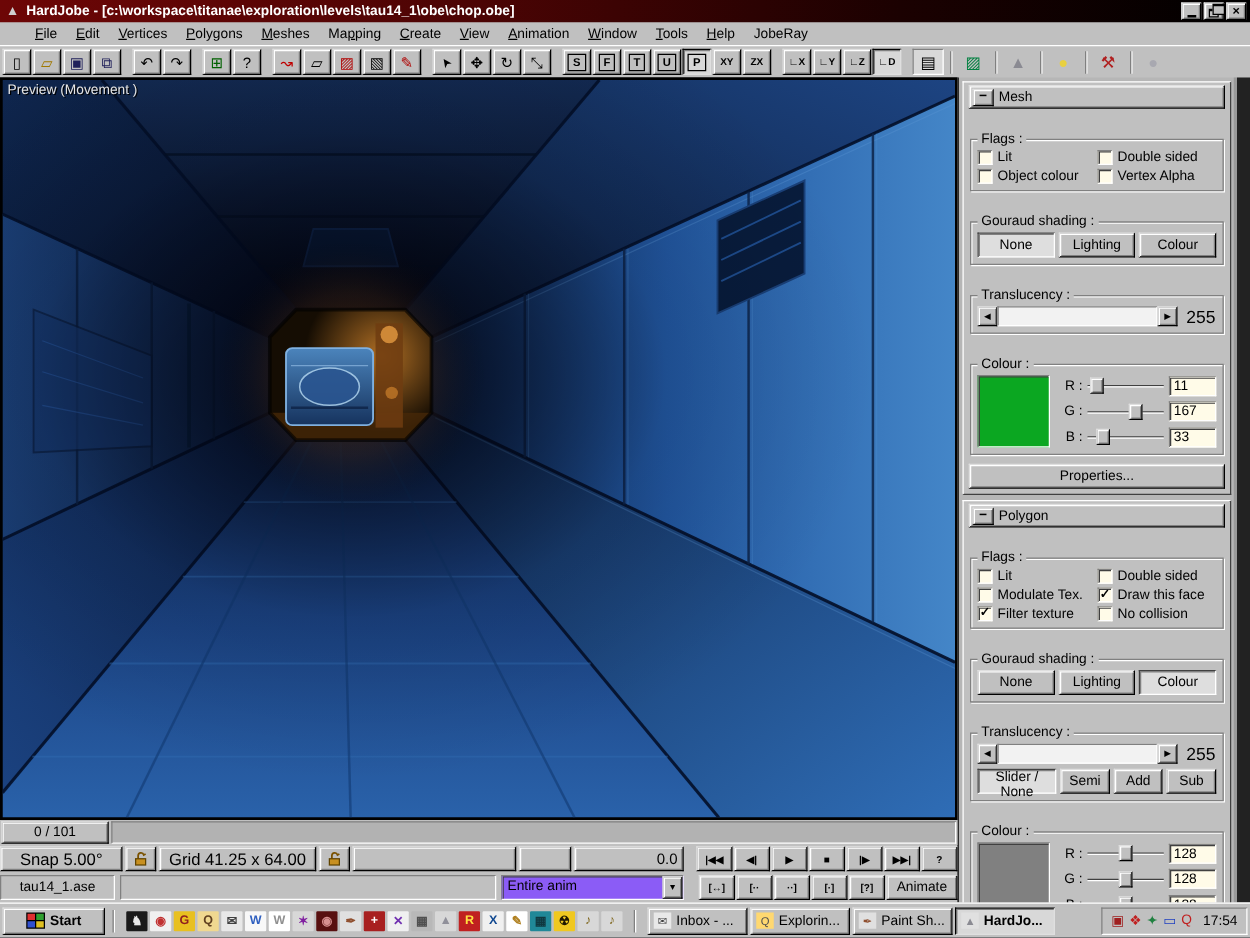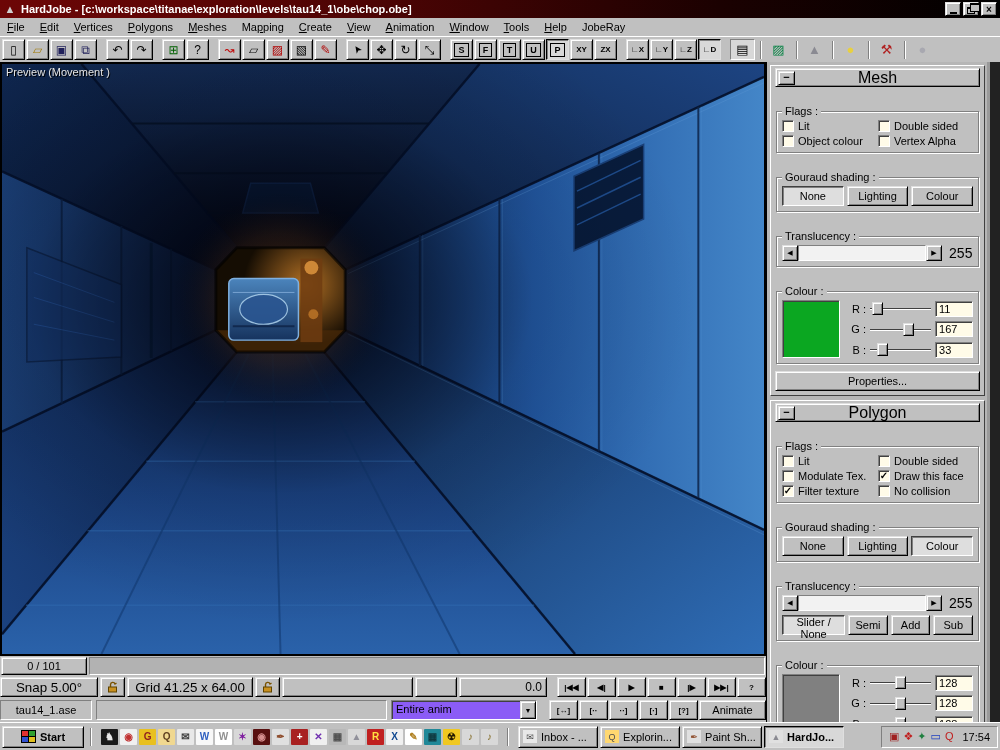--- a/index.html
+++ b/index.html
@@ -13,21 +13,21 @@
   
   .titlebar{position:absolute;left:0;top:0;width:100%;height:18px;background:linear-gradient(90deg,#6d0606 0%,#4c0404 38%,#1b0101 72%,#000 100%);display:flex;align-items:center;padding:0 3px;color:#fff}
   .title-icon{width:14px;text-align:center;color:#cfcfcf;font-size:11px;margin-right:4px}
   .title-text{font-weight:bold;font-size:11px;flex:1;white-space:nowrap;overflow:hidden}
   .win-btn{width:16px;height:14px;margin-left:2px;display:flex;align-items:center;justify-content:center;font-size:10px;font-weight:bold;padding:0}
   .min-glyph{display:block;width:7px;height:2px;background:#000;margin-top:7px}
   .restore-glyph{display:block;width:8px;height:7px;border:1px solid #000;border-top-width:2px;background:#c0c0c0;position:relative;margin-top:2px}
   .restore-glyph::before{content:"";position:absolute;left:2px;top:-6px;width:8px;height:6px;border:1px solid #000;border-top-width:2px;background:#c0c0c0}
 
   
-  .menubar{position:absolute;left:0;top:18px;width:100%;height:18px;background:#c0c0c0;display:flex;align-items:center;padding-left:0}
+  .menubar{position:absolute;left:0;top:18px;width:100%;height:18px;background:#c0c0c0;display:flex;align-items:center;padding-left:21px}
   .menu-item{padding:2px 8px 2px 7px}
   .toolbar{position:absolute;left:0;top:36px;width:100%;height:26px;background:#c0c0c0;border-top:1px solid #fff;display:flex;align-items:center;padding:0 2px}
   .tb-group{display:flex;align-items:center;margin-right:8px}
   .tb-btn{width:23px;height:21px;margin-right:1px;display:flex;align-items:center;justify-content:center;font-size:12px;padding:0}
   .tb-btn .tb-glyph{pointer-events:none}
   .tb-btn.small .tb-glyph{font-size:8px;font-weight:bold;letter-spacing:0}
   .tb-btn.boxed .tb-glyph{border:1px solid #000;padding:0 3px;font-weight:bold;font-size:9px;line-height:12px}
   .tb-btn.pressed{border-color:#000 #dfdfdf #dfdfdf #000;box-shadow:inset 1px 1px 0 #808080;background:#d8d8d8}
   .tb-btn.flat{border:none;box-shadow:none;background:transparent;width:25px;font-size:13px}
   .tb-btn.flat.pressed{border:1px solid;border-color:#808080 #fff #fff #808080;background:#d8d8d8}
@@ -39,21 +39,21 @@
   .viewport svg{display:block;width:100%;height:100%}
   .viewport-label{position:absolute;left:4px;top:2px;color:#e4e4e4;font-size:11px;text-shadow:1px 1px 0 #000}
 
   
   .right-panel{position:absolute;left:766px;top:62px;width:234px;height:660px;background:#b6b6b6;border-left:1px solid #000;display:flex}
   .panel-inner{width:221px;padding:3px 2px 0 3px}
   .panel-scroll-strip{width:13px;background:linear-gradient(90deg,#9a9a9a 0 3px,#222 3px 100%)}
   .rollout{border:1px solid;border-color:#fff #404040 #404040 #fff;background:#c0c0c0;padding:2px 4px 4px;margin-bottom:4px}
   .rollout-header{height:19px;display:flex;align-items:center;margin-bottom:2px}
   .collapse-btn{width:17px;height:14px;margin:0 4px 0 2px;font-size:11px;line-height:9px;font-weight:bold;padding:0}
-  .rollout-title{flex:1;text-align:center;font-size:16px;margin-right:23px}
+  .rollout-title{flex:1;font-size:11px;margin-right:23px}
   .groupbox{position:relative;border:1px solid #808080;box-shadow:inset 1px 1px 0 #fff,1px 1px 0 #fff;margin:24px 1px 4px;padding:8px 5px 5px}
   .gb-label{position:absolute;top:-7px;left:5px;background:#c0c0c0;padding:0 3px;white-space:nowrap}
   .check-grid{display:grid;grid-template-columns:94px 1fr;gap:3px 2px}
   .check-item{display:flex;align-items:center;gap:4px;white-space:nowrap}
   .checkbox{width:12px;height:12px;background:#fffbe8;border:1px solid;border-color:#808080 #fff #fff #808080;box-shadow:inset 1px 1px 0 #404040;font-size:10px;line-height:10px;text-align:center;font-weight:bold;flex:0 0 auto}
   .btn-row{display:flex;gap:3px}
   .panel-btn{flex:1;height:20px;font-size:11px;padding:0 2px}
   .panel-btn.pressed{border-color:#404040 #fff #fff #404040;box-shadow:inset 1px 1px 0 #808080;background:#dedede}
   .transl-row{display:flex;align-items:center;gap:7px}
   .hscroll{display:flex;align-items:center;height:16px;flex:1}
@@ -83,21 +83,21 @@
   .frame-bar{position:absolute;left:0;top:656px;width:766px;height:20px;background:#c0c0c0;display:flex;padding:1px}
   .frame-counter{width:86px;text-align:center;line-height:16px}
   .frame-track{flex:1;background:#b2b2b2;border:1px solid;border-color:#808080 #fff #fff #808080;margin-left:2px}
   .snap-row{position:absolute;left:0;top:676px;width:766px;height:23px;display:flex;align-items:stretch;padding:1px 0 2px;gap:2px}
   .bar-box{display:flex;align-items:center;justify-content:center;padding:0 4px}
   .lock-btn{width:25px;display:flex;align-items:center;justify-content:center;padding:0}
   .filler{flex:1}
   .value-box{width:88px;justify-content:flex-end;font-size:12px}
   .btn-cluster{display:flex;gap:1px;margin-left:8px}
   .sm-btn{width:29px;height:20px;font-size:8px;font-weight:bold;padding:0}
-  .sm-btn.wide{width:67px;font-size:11px;font-weight:normal}
+  .sm-btn.wide{width:57px;font-size:11px;font-weight:normal}
   .status-row{position:absolute;left:0;top:699px;width:766px;height:23px;display:flex;align-items:stretch;padding:1px 0 2px;gap:4px}
   .status-box{display:flex;align-items:center;padding:0 5px;border:1px solid;border-color:#808080 #fff #fff #808080;background:#c0c0c0}
 
   
   .taskbar{position:absolute;left:0;top:722px;width:100%;height:28px;background:#c0c0c0;border-top:1px solid #fff;display:flex;align-items:center;padding:0 2px;gap:2px}
   .start-btn{height:22px;display:flex;align-items:center;gap:4px;padding:0 18px;font-weight:bold;font-size:11px}
   .win-flag{display:grid;grid-template-columns:6px 6px;grid-template-rows:5px 5px;gap:1px;background:#000;padding:1px}
   .quick-launch{display:flex;gap:2px;margin:0 3px;align-items:center}
   .ql-icon{width:17px;height:16px;display:flex;align-items:center;justify-content:center;font-size:10px;font-weight:bold;border-radius:1px}
   .task-btn{width:80px;height:22px;display:flex;align-items:center;gap:4px;padding:0 4px;font-size:11px;white-space:nowrap;overflow:hidden}

